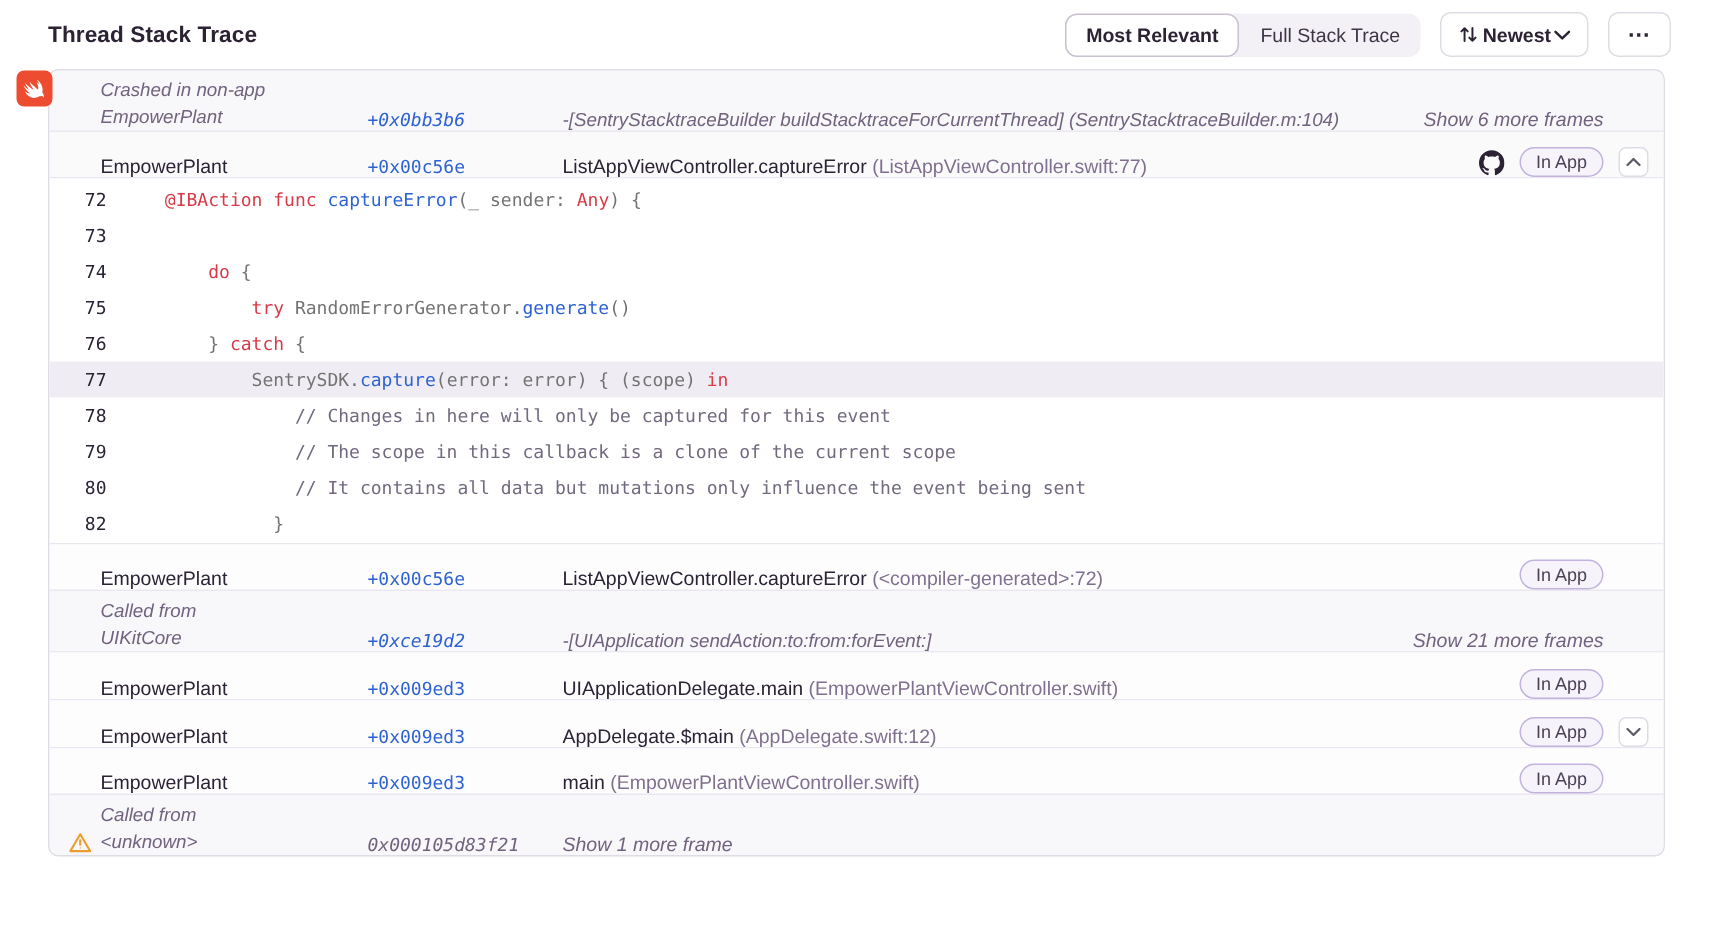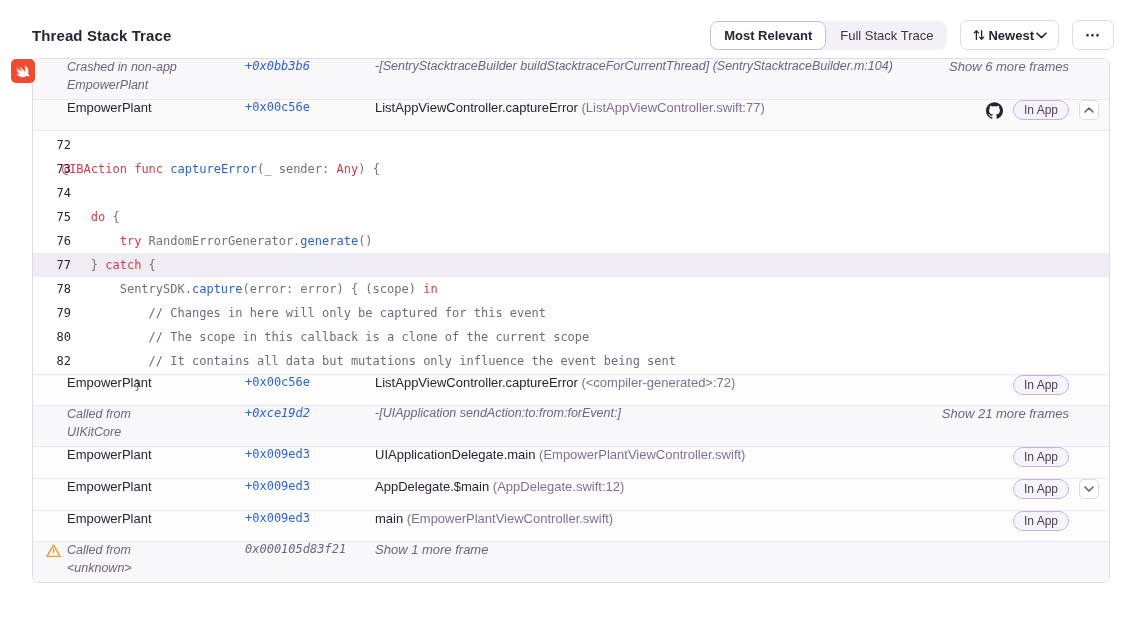--- a/index.html
+++ b/index.html
@@ -6,21 +6,21 @@
   html,body { margin:0; padding:0; }
   body {
     width:1141px; height:619px; background:#ffffff;
     font-family:"Liberation Sans", sans-serif; color:#2b2233;
     overflow:hidden; position:relative;
   }
 
   
   .header {
     display:flex; align-items:center; justify-content:space-between;
-    margin:12px 27px 0 32px; height:46px;
+    margin:0 27px 0 32px; height:46px;
   }
   .page-title { font-size:15px; font-weight:bold; color:#2b2233; letter-spacing:.1px; }
   .controls { display:flex; align-items:center; gap:13px; }
   .segment-group { display:flex; background:#f3f1f6; border-radius:8px; align-items:stretch; }
   .segment {
     font-size:13px; color:#3e3446; padding:6px 13px; border-radius:8px;
     border:1px solid transparent; white-space:nowrap; cursor:default;
   }
   .segment.active { background:#fff; border-color:#c9c1d3; font-weight:bold; color:#2b2233; }
   .btn {
@@ -39,21 +39,21 @@
   .trace-inner { border-radius:6px; overflow:hidden; }
 
   .swift-badge {
     position:absolute; left:-22px; top:0; width:24px; height:24px;
     background:#ee4c30; border-radius:5px; display:flex; align-items:center;
     justify-content:center; z-index:3;
   }
   .swift-badge svg { width:17px; height:17px; fill:#ffffff; }
 
   .row {
-    display:flex; align-items:flex-start; padding:0 10px 16px 12px;
+    display:flex; align-items:flex-end; padding:0 10px 0 12px;
     border-bottom:1px solid #ebe7f0; background:#fdfdfe;
   }
   .row.last { border-bottom:none; }
   .row.h41 { height:41px; } .row.h40 { height:40px; }
   .row.h31 { height:31px; } .row.h32 { height:32px; }
   .row.dim { background:#f8f7fa; font-style:italic; color:#71637e; }
   .row.expanded-head { background:#fafafb; }
 
   .col-icon { width:22px; flex:none; display:flex; align-items:center; }
   .col-package { width:155px; flex:none; font-size:13px; color:#2b2233; }
@@ -80,21 +80,21 @@
     background:#fff; display:flex; align-items:center; justify-content:center; cursor:pointer;
   }
   .chev-slot { width:20px; height:20px; flex:none; }
   .warn-icon svg { width:17px; height:17px; display:block; }
 
   
   .code {
     border-bottom:1px solid #ebe7f0; background:#ffffff; padding:2px 0 1px 0;
     font-family:"DejaVu Sans Mono", monospace; font-size:12px;
   }
-  .code-line { display:flex; height:24px; line-height:24px; white-space:pre;flex-direction:column; }
+  .code-line { display:flex; height:24px; line-height:24px; white-space:pre; }
   .code-line.active { background:#efedf3; }
   .line-no { width:48px; flex:none; padding-right:10px; text-align:right; color:#2b2233; }
   .line-content { flex:1; }
   .tk-d { color:#737373; }
   .tk-k { color:#d73a49; }
   .tk-f { color:#2d62d2; }
   .tk-s { color:#2b9c63; }
   .tk-c { color:#72697f; }
 </style>
 </head>

